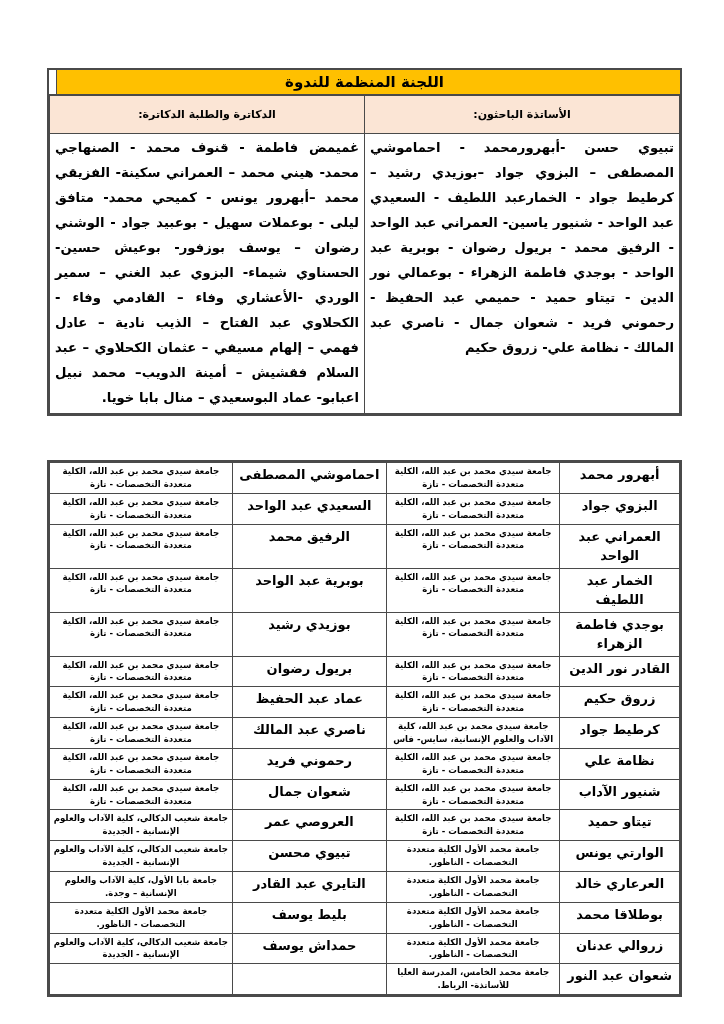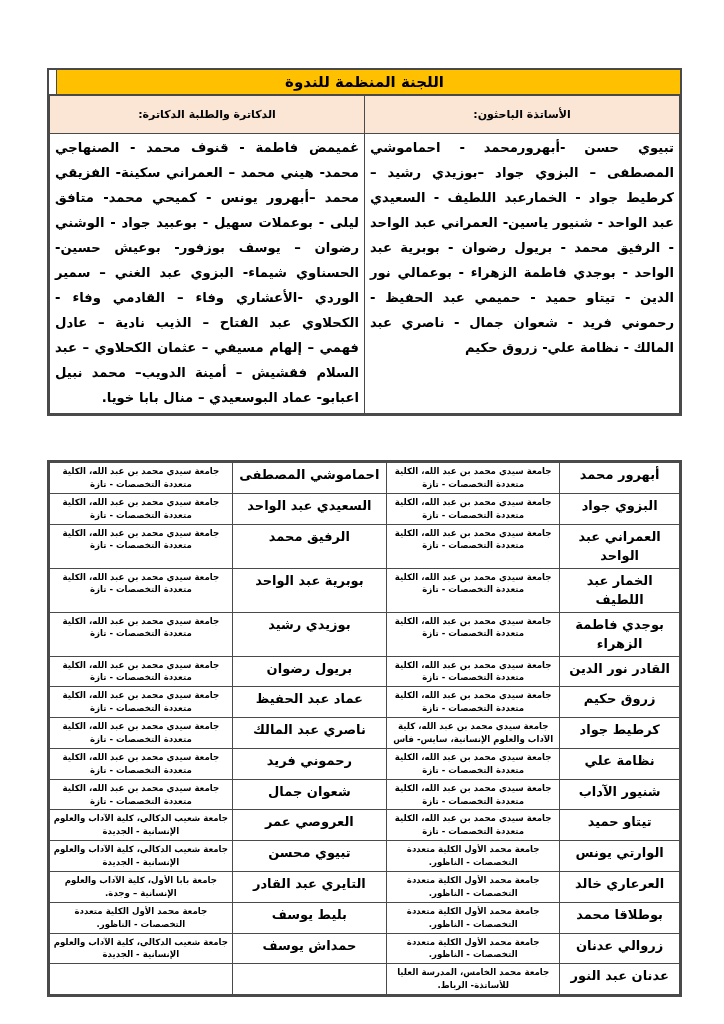--- a/index.html
+++ b/index.html
@@ -219,21 +219,21 @@
           </tr>
 
           <tr>
             <td class="name-cell">زروالي عدنان</td>
             <td class="affil-cell">جامعة محمد الأول الكلية متعددة التخصصات - الناظور.</td>
             <td class="name-cell">حمداش يوسف</td>
             <td class="affil-cell">جامعة شعيب الدكالي، كلية الآداب والعلوم الإنسانية - الجديدة</td>
           </tr>
 
           <tr>
-            <td class="name-cell">عدنان عبد النور</td>
+            <td class="name-cell">شعوان عبد النور</td>
             <td class="affil-cell">جامعة محمد الخامس، المدرسة العليا للأساتذة- الرباط.</td>
             <td class="name-cell"></td>
             <td class="affil-cell"></td>
           </tr>
         </tbody>
     </table>
   </div>
 
 </div>
 

